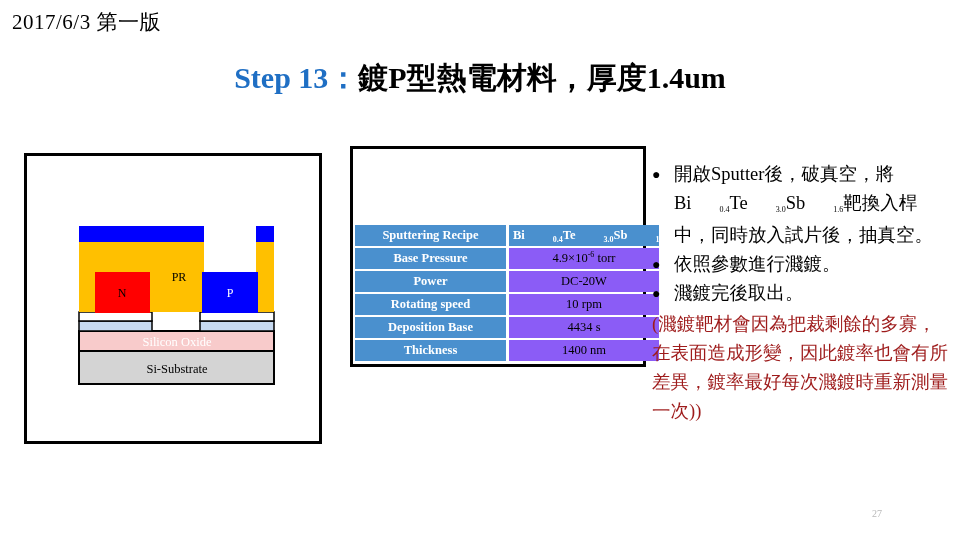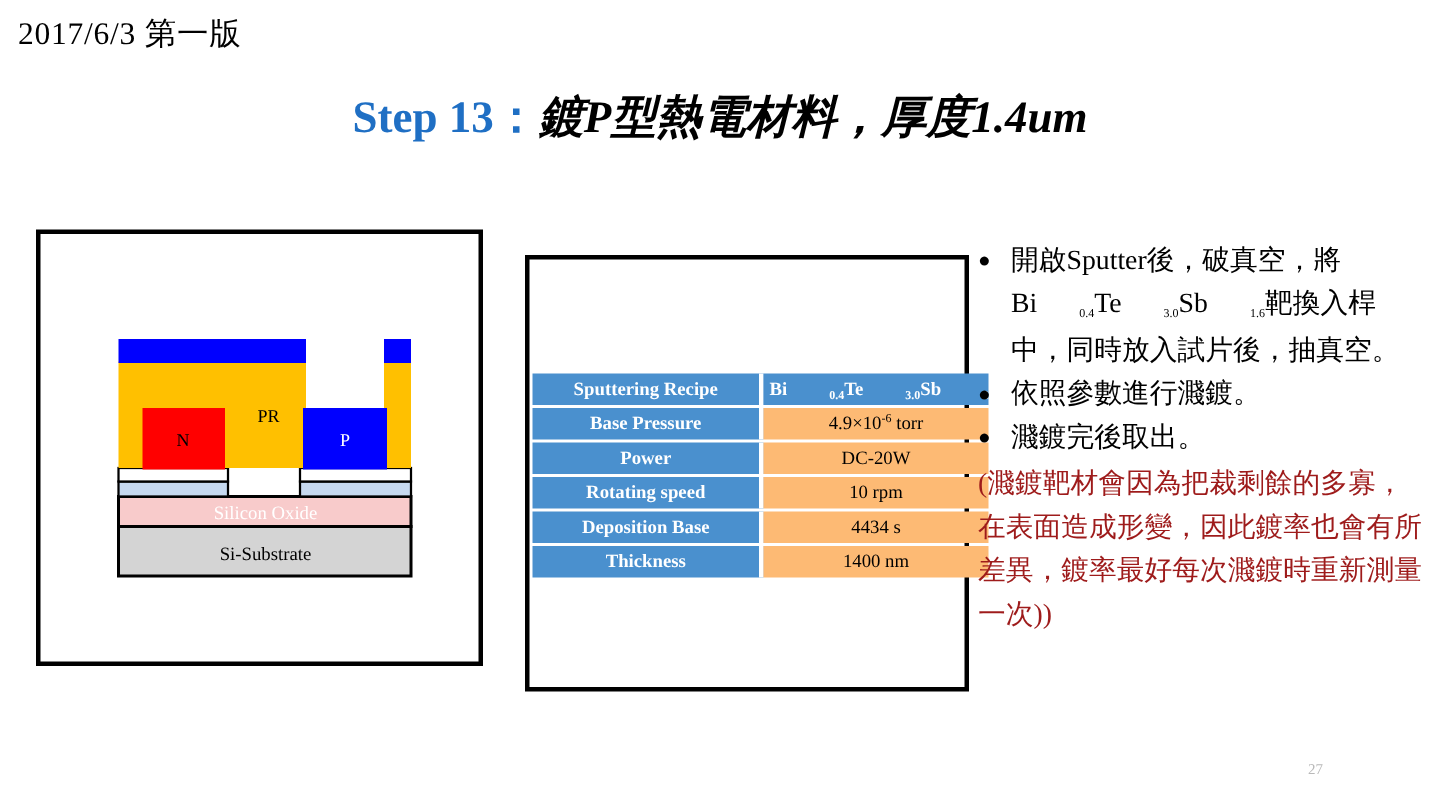--- a/index.html
+++ b/index.html
@@ -19,36 +19,36 @@
     font-size:21px;color:#000000;
     white-space:nowrap;letter-spacing:.5px;
   }
   .slide-title{
     position:absolute;left:0;top:58px;width:960px;
     text-align:center;
     font-size:30px;font-weight:bold;
     white-space:nowrap;
   }
   .slide-title .t-en{color:#1f6fc4;margin-top:36px;}
-  .slide-title .t-cn{color:#000000;font-style:italic;}
+  .slide-title .t-cn{color:#000000;}
 
   
   .figure-box{
     position:absolute;left:24px;top:153px;
     width:298px;height:291px;
     border:3px solid #000000;
     background:#ffffff;
     box-sizing:border-box;
   }
   .xsec{position:absolute;left:0;top:0;width:298px;height:291px;}
 
   
   .table-box{
-    position:absolute;left:350px;top:170px;
-    width:296px;height:291px;
+    position:absolute;left:350px;top:146px;
+    width:296px;height:221px;
     border:3px solid #000000;
     background:#ffffff;
     box-sizing:border-box;
   }
   table.recipe{
     position:absolute;left:2px;top:74px;
     border-collapse:separate;
     border-spacing:0 2px;
     width:288px;
     table-layout:fixed;
@@ -62,21 +62,21 @@
   }
   td.k{
     width:143px;
     background:#4a90ce;
     color:#ffffff;
     font-weight:bold;
     border-right:3px solid #ffffff;
   }
   td.v{
     width:142px;
-    background:#fdba74;
+    background:#8b5cf6;
     color:#000000;
   }
   td.v.head{
     background:#4a90ce;color:#ffffff;font-weight:bold;
   }
   sub{font-size:8px;vertical-align:baseline;position:relative;top:3px;margin-left:28px;}
   sup{font-size:8px;vertical-align:baseline;position:relative;top:-5px;}
 
   
   .notes{

